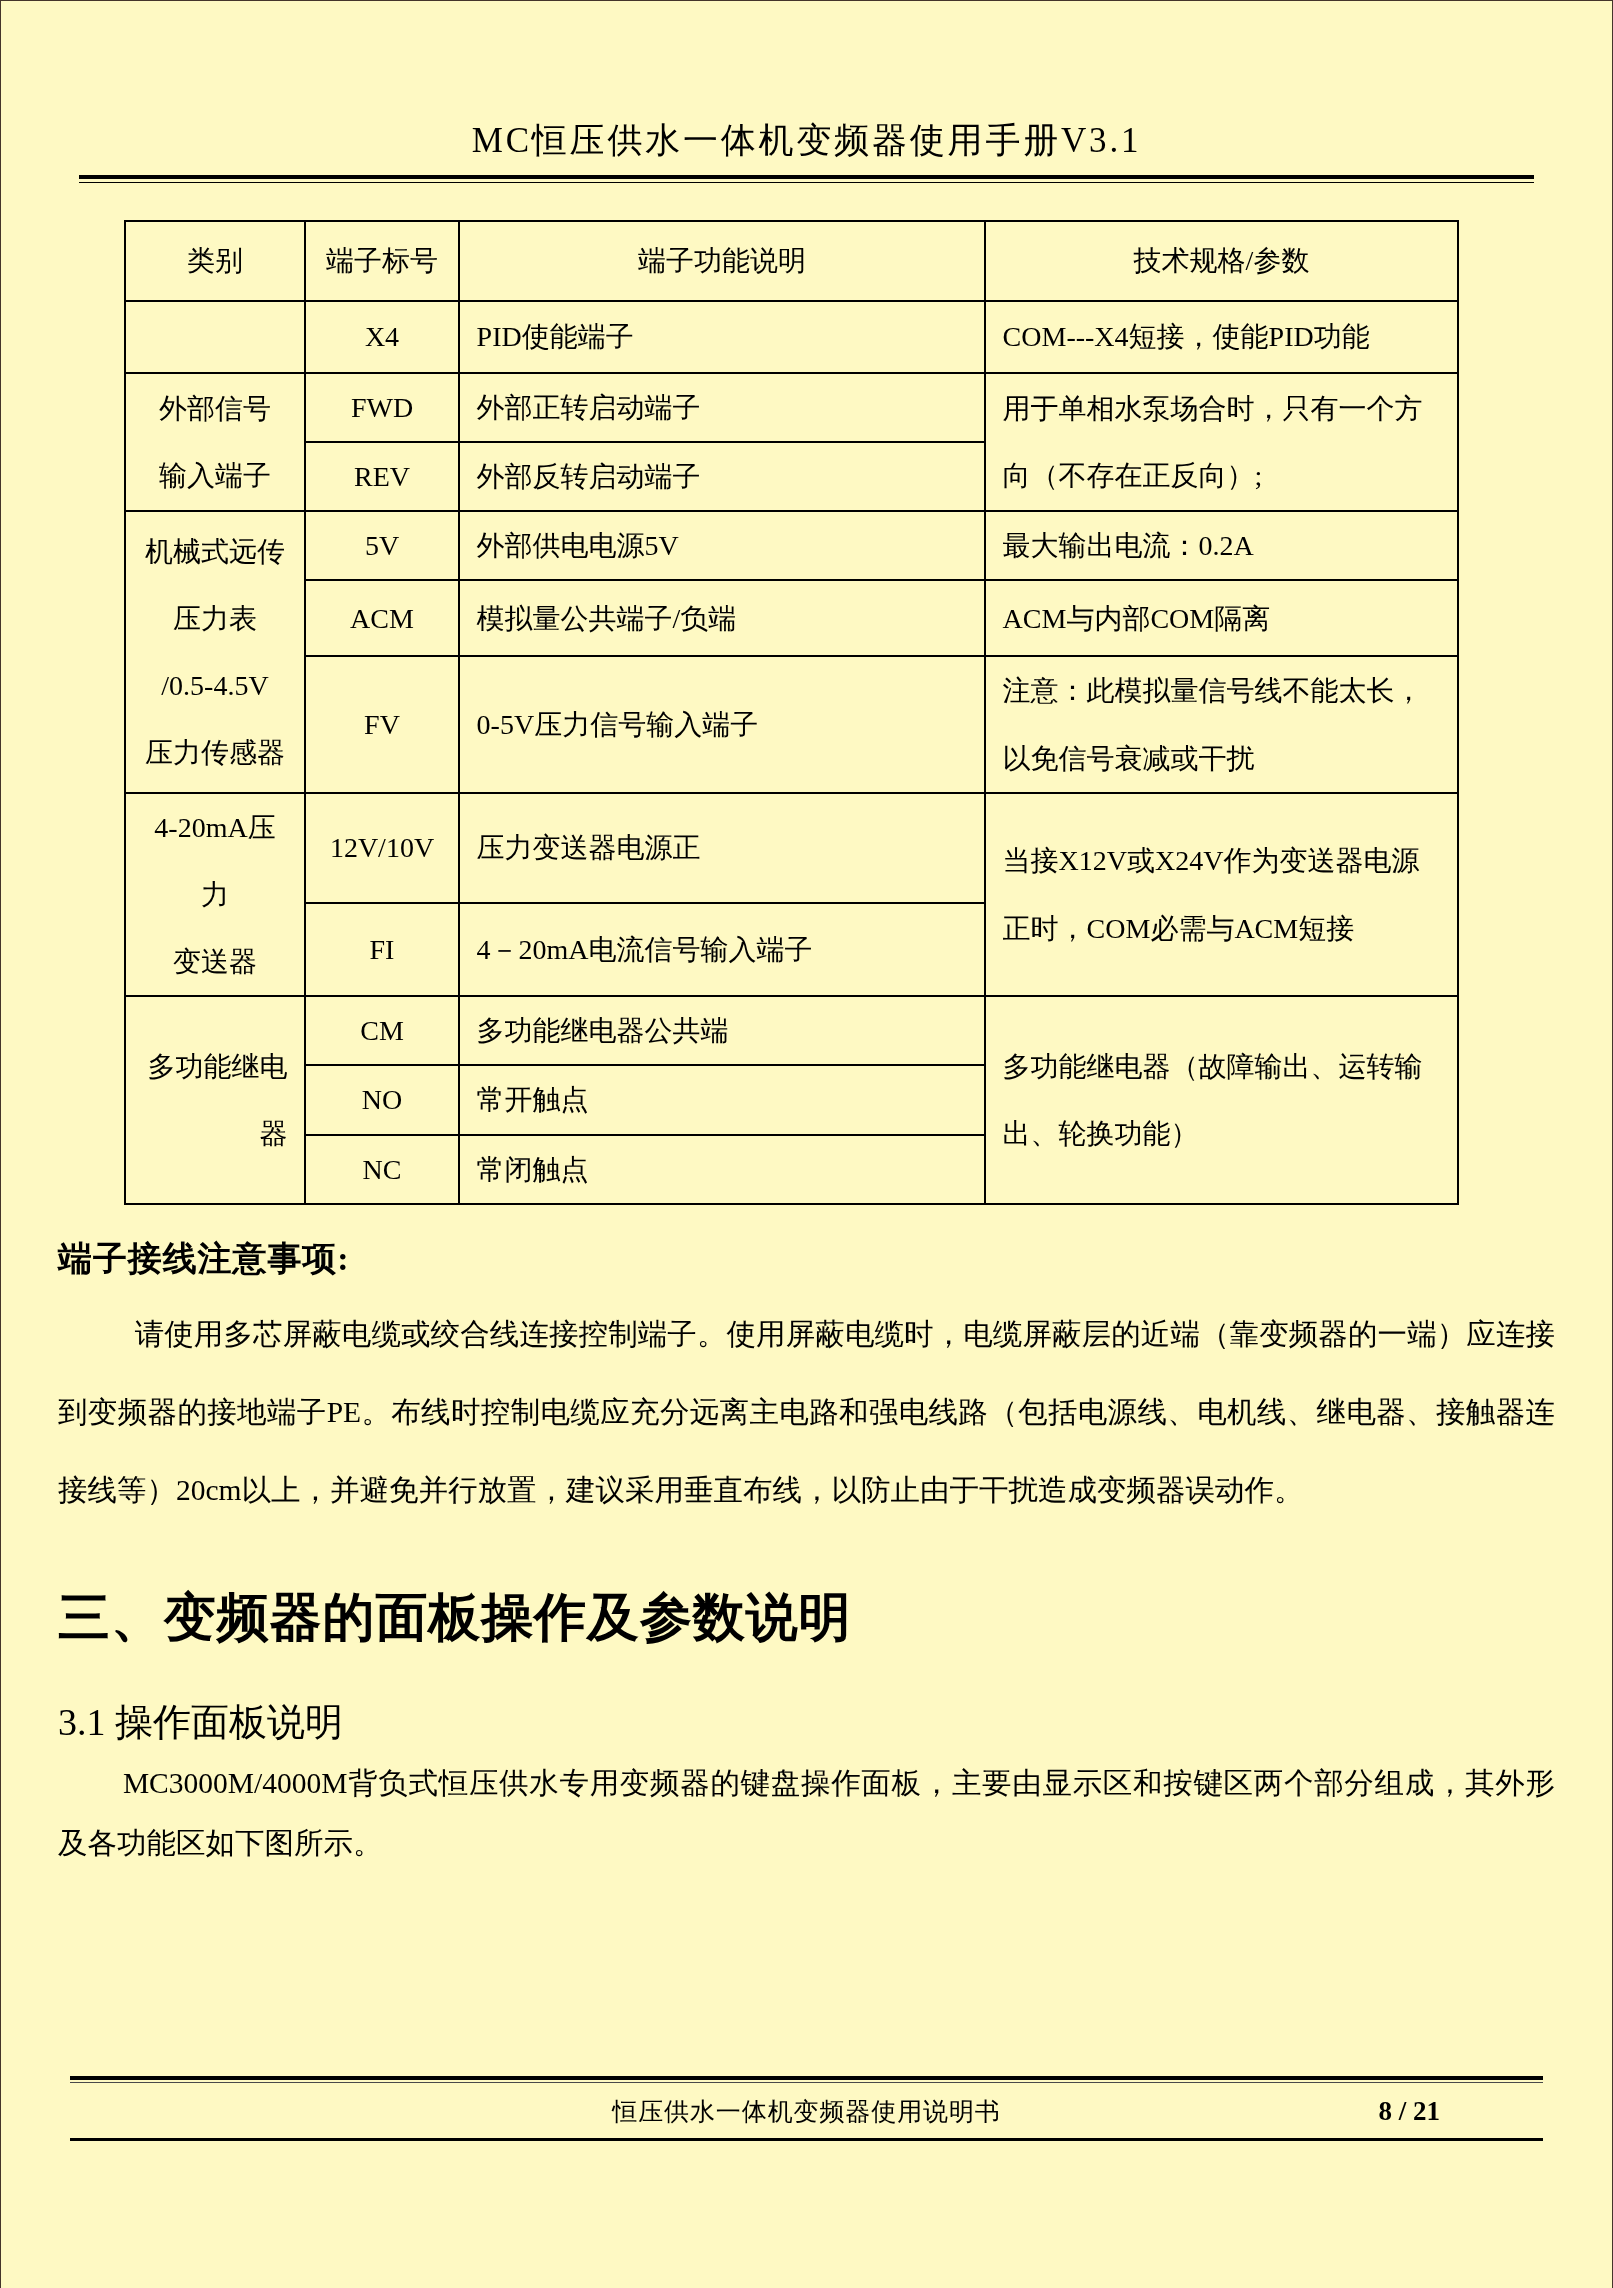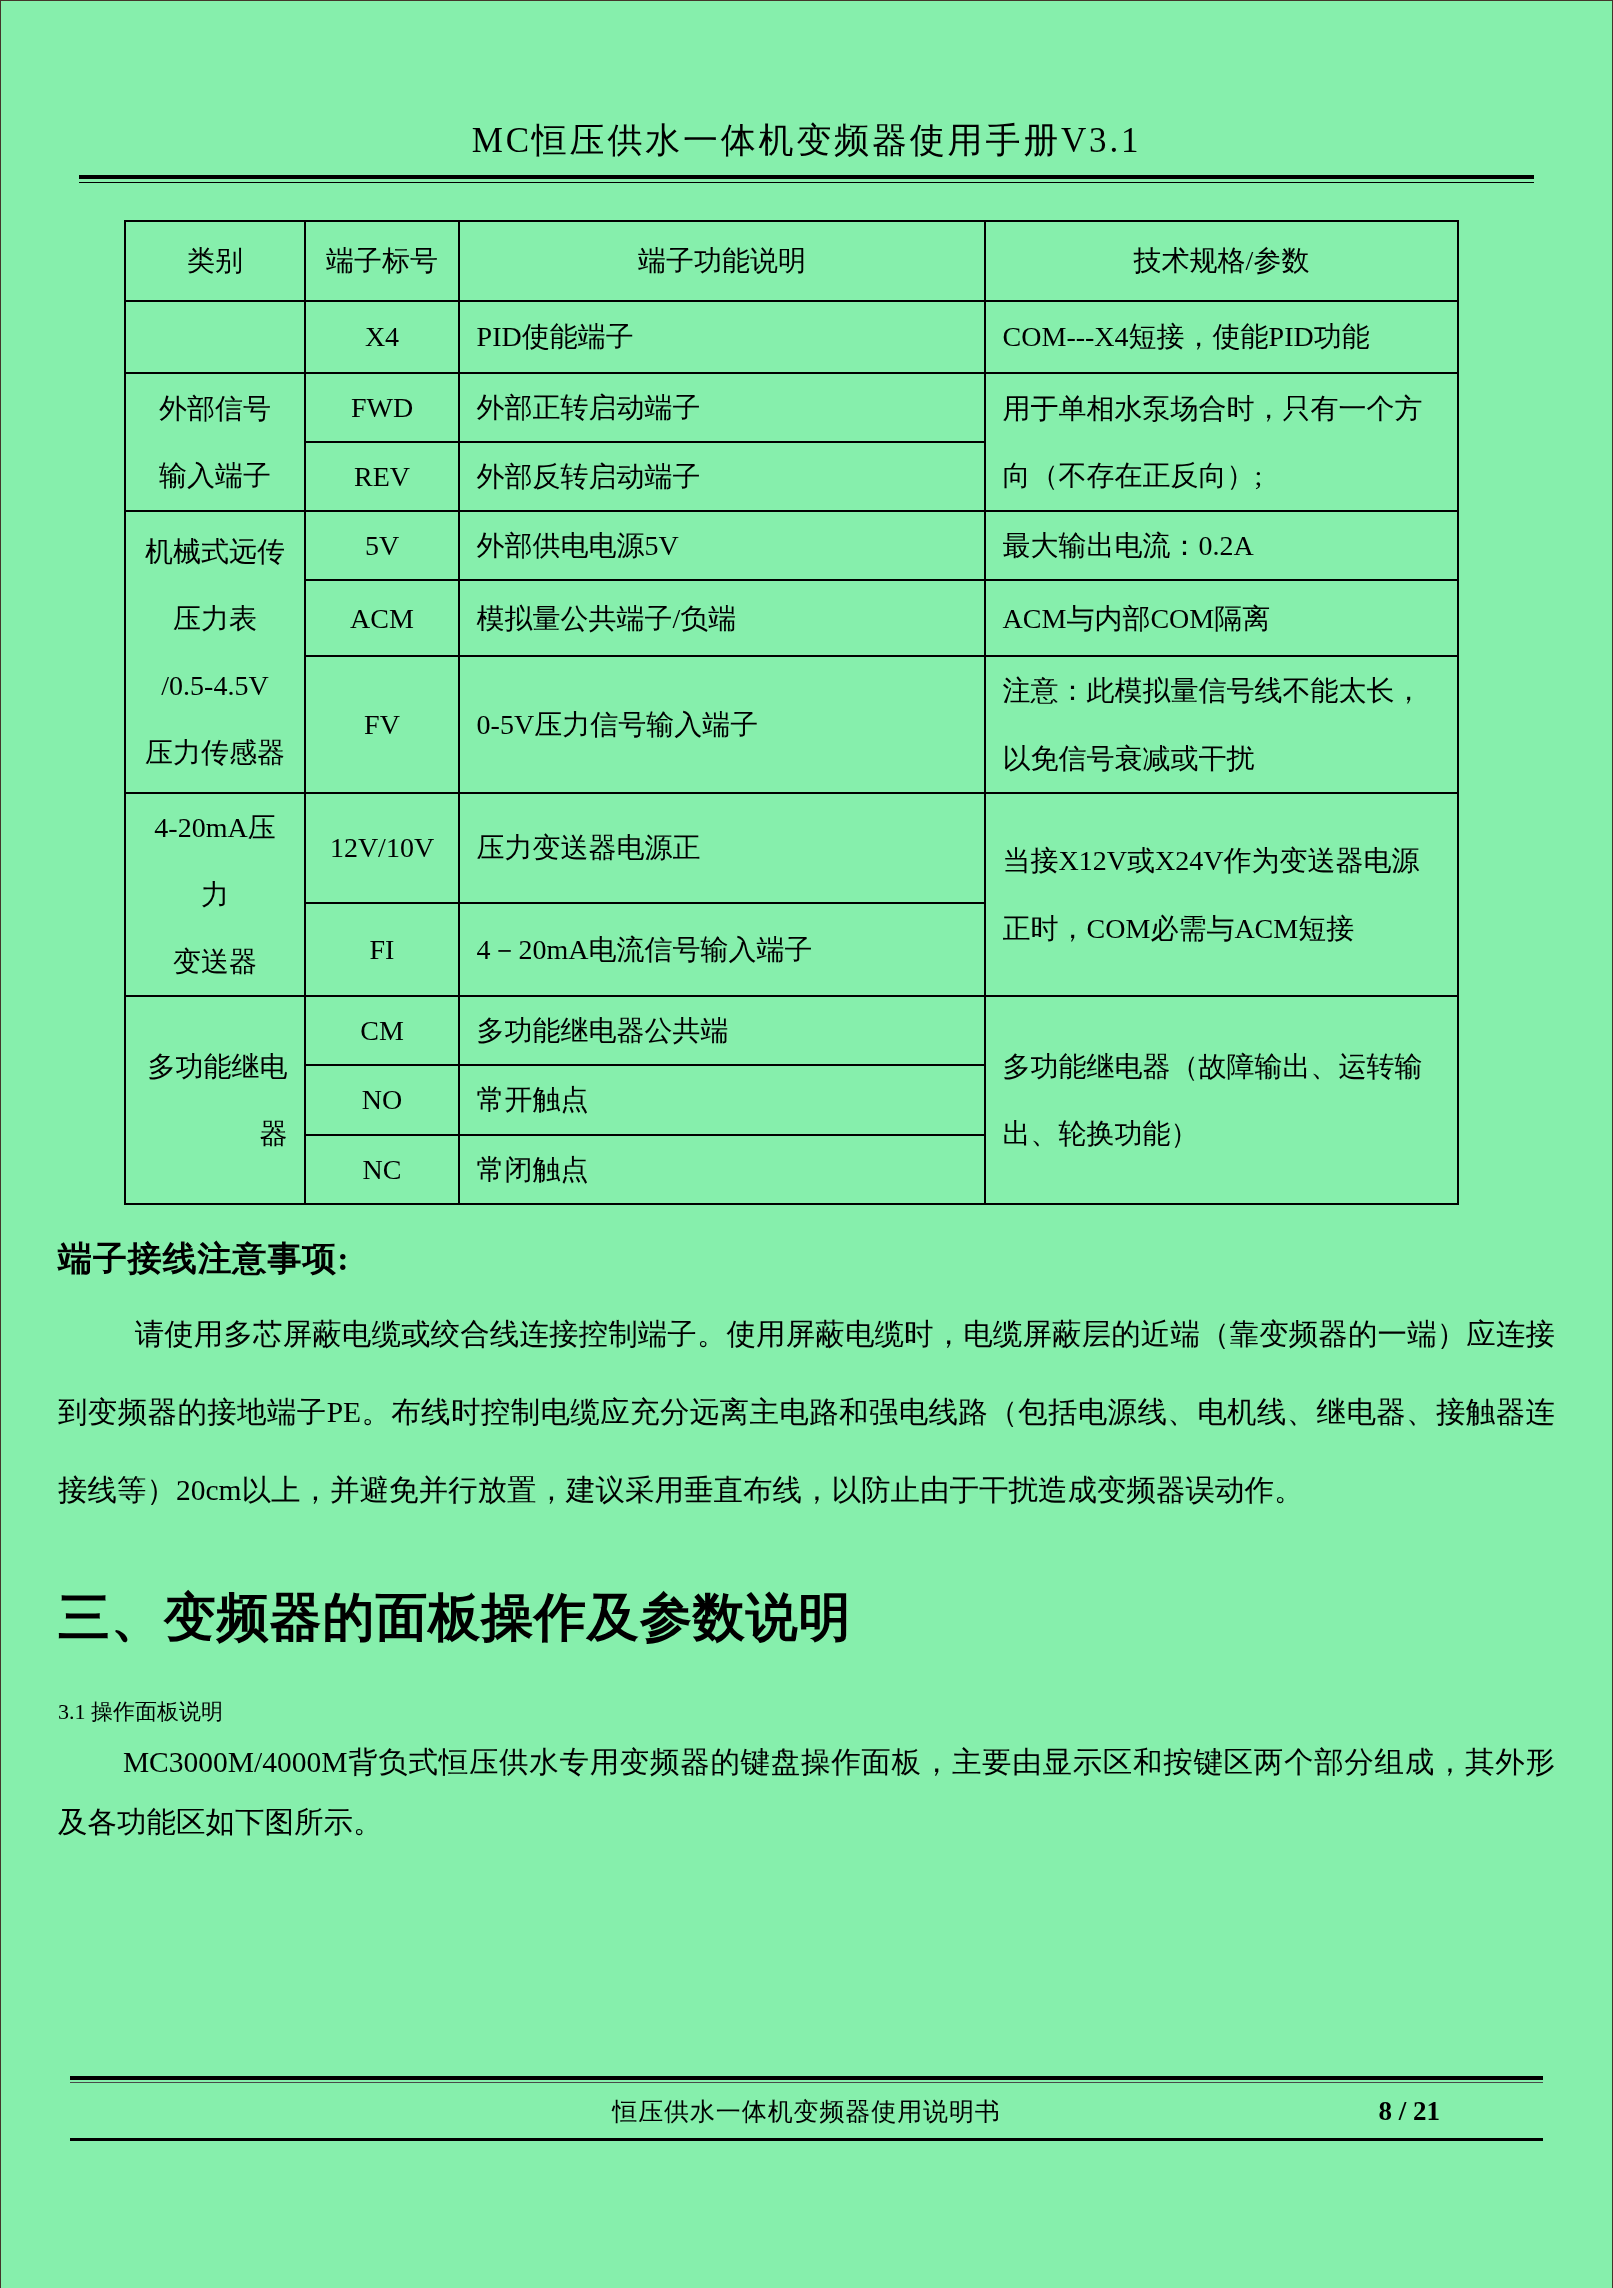--- a/index.html
+++ b/index.html
@@ -1,19 +1,19 @@
 <!DOCTYPE html>
 <html style="font-size:14.8px"><head>
 <meta charset="utf-8">
 <style>
   html,body { margin:0; padding:0; background:#888; }
   .page {
     position:relative;
     width:1613px; height:2289px;
-    background:#86efac;
+    background:#fef9c3;
     border:1.8px solid #44352b;
     box-sizing:border-box;
     font-family:"Liberation Serif","DejaVu Serif",serif;
     color:#000;
     overflow:hidden;
   }
   
   .header { margin-top:116px; padding:0 78px; }
   .header-title {
     text-align:center;
@@ -73,21 +73,21 @@
     text-indent:2.6em;
   }
   .chapter-heading {
     margin-top:54px;
     font-size:52px;
     font-weight:bold;
     letter-spacing:0.9px;
   }
   .sub-heading {
     margin-top:44px;
-    font-size:22px;
+    font-size:38px;
     font-weight:normal;
   }
   .panel-para {
     margin-top:5.5px;
     font-size:29.5px;
     line-height:60px;
     text-align:justify;
     text-indent:2.2em;
   }
   

